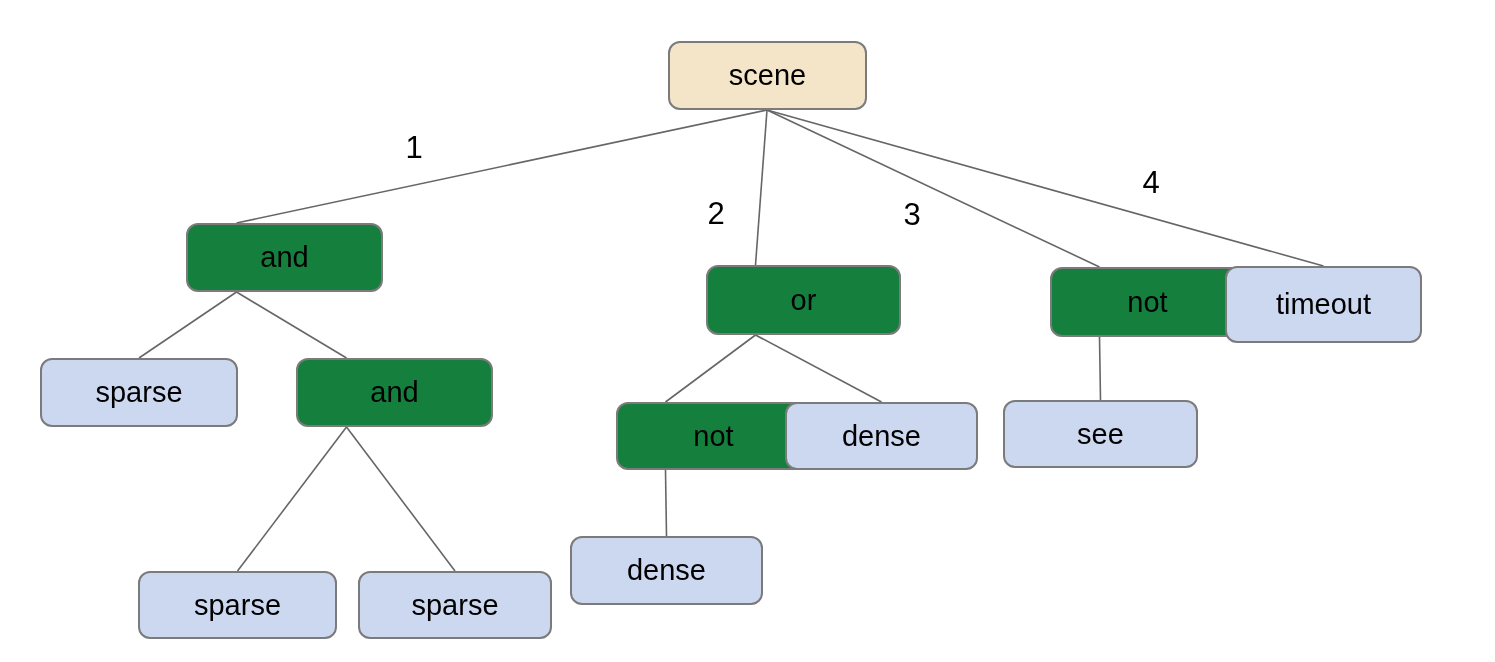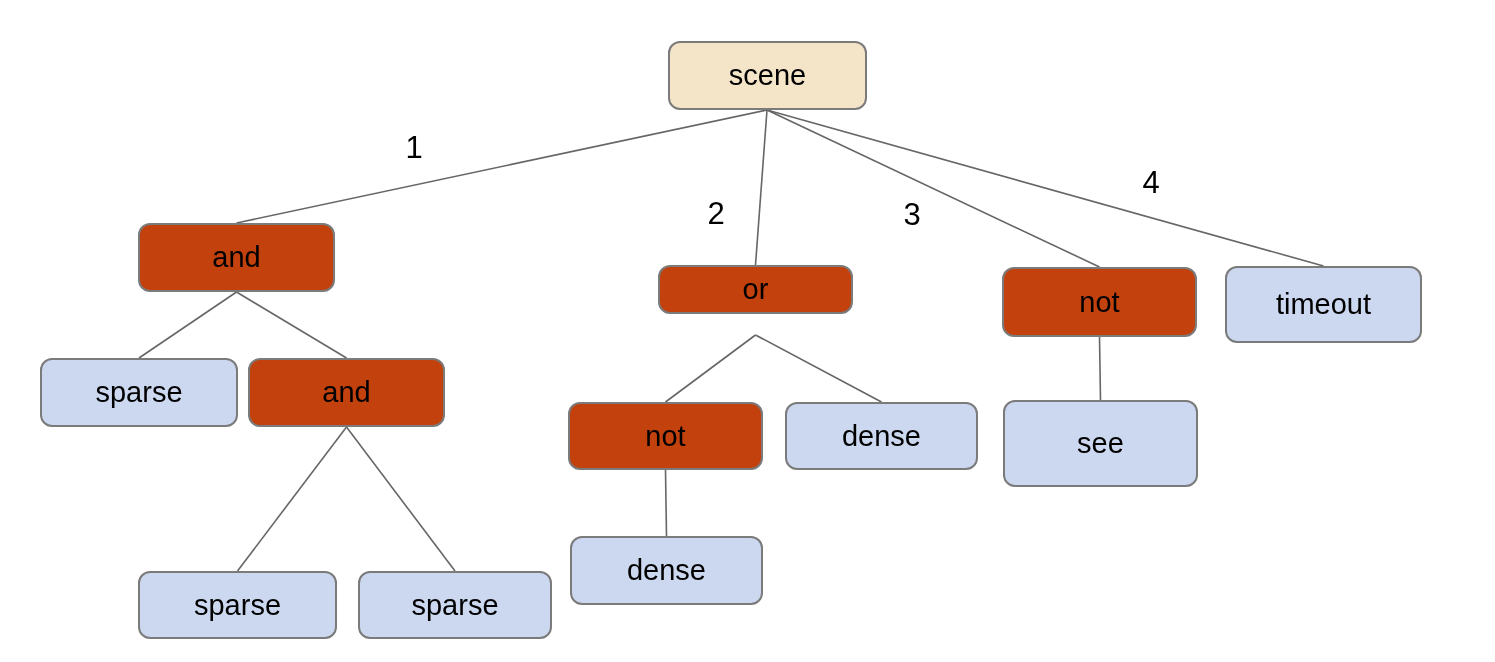--- a/index.html
+++ b/index.html
@@ -28,21 +28,21 @@
     display: flex;
     align-items: center;
     justify-content: center;
     border: 2px solid #7b7b7b;
     border-radius: 12px;
     font-size: 29px;
     color: #000000;
     white-space: nowrap;
   }
   .node.root     { background: #f4e5c8; }
-  .node.operator { background: #c2410c; }
+  .node.operator { background: #15803d; margin-left: 48px; }
   .node.leaf     { background: #ccd7f0; }
   .edge-label {
     position: absolute;
     transform: translate(-50%, -50%);
     font-size: 31px;
     color: #000000;
   }
 </style>
 </head>
 <body>
@@ -66,35 +66,35 @@
 
   <span class="edge-label" style="left:414px; top:148px">1</span>
   <span class="edge-label" style="left:716px; top:214px">2</span>
   <span class="edge-label" style="left:912px; top:215px">3</span>
   <span class="edge-label" style="left:1151px; top:183px">4</span>
 
   <div class="node root" style="left:668px;  top:41px;  width:199px; height:69px">scene</div>
 
   <div class="node operator" style="left:138px;  top:223px; width:197px; height:69px">and</div>
 
-  <div class="node operator" style="left:658px;  top:265px; width:195px; height:49px">or</div>
+  <div class="node operator" style="left:658px;  top:265px; width:195px; height:70px">or</div>
 
   <div class="node operator" style="left:1002px; top:267px; width:195px; height:70px">not</div>
 
   <div class="node leaf" style="left:1225px; top:266px; width:197px; height:77px">timeout</div>
 
   <div class="node leaf" style="left:40px;   top:358px; width:198px; height:69px">sparse</div>
 
   <div class="node operator" style="left:248px;  top:358px; width:197px; height:69px">and</div>
 
   <div class="node operator" style="left:568px;  top:402px; width:195px; height:68px">not</div>
 
   <div class="node leaf" style="left:785px;  top:402px; width:193px; height:68px">dense</div>
 
-  <div class="node leaf" style="left:1003px; top:400px; width:195px; height:87px">see</div>
+  <div class="node leaf" style="left:1003px; top:400px; width:195px; height:68px">see</div>
 
   <div class="node leaf" style="left:570px;  top:536px; width:193px; height:69px">dense</div>
 
   <div class="node leaf" style="left:138px;  top:571px; width:199px; height:68px">sparse</div>
 
   <div class="node leaf" style="left:358px;  top:571px; width:194px; height:68px">sparse</div>
 
 </div>
 
 </body></html>

